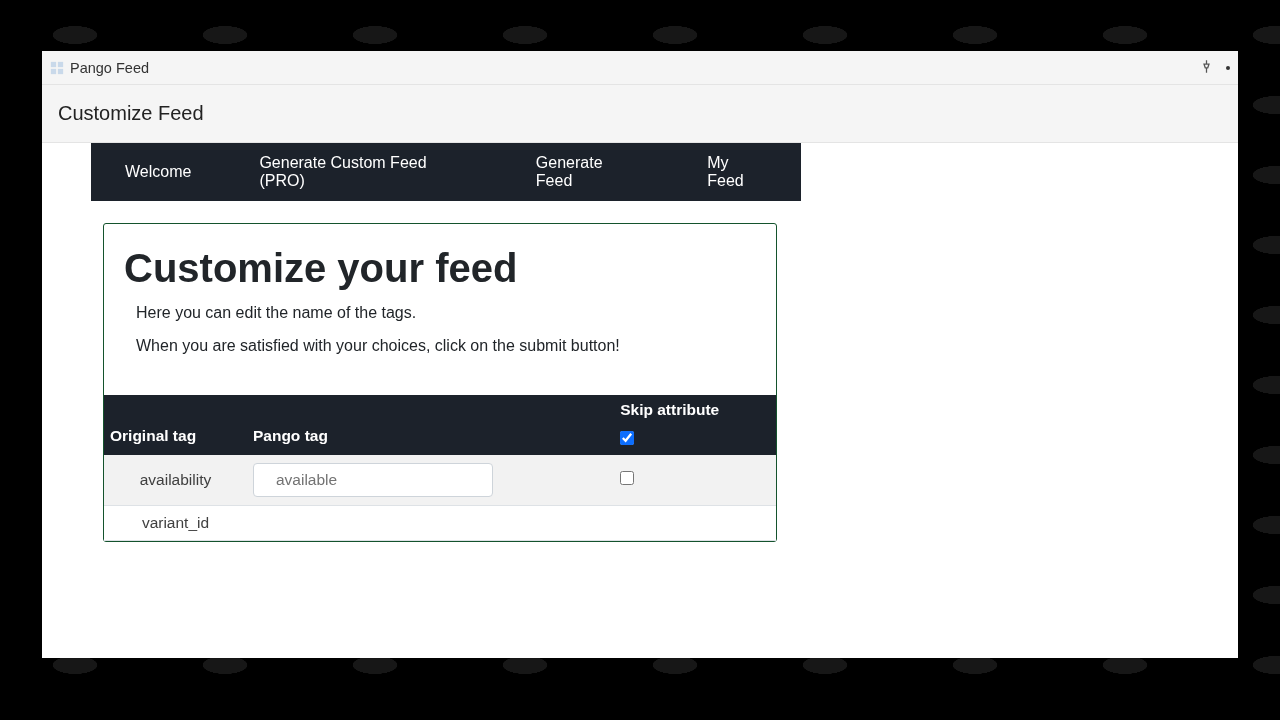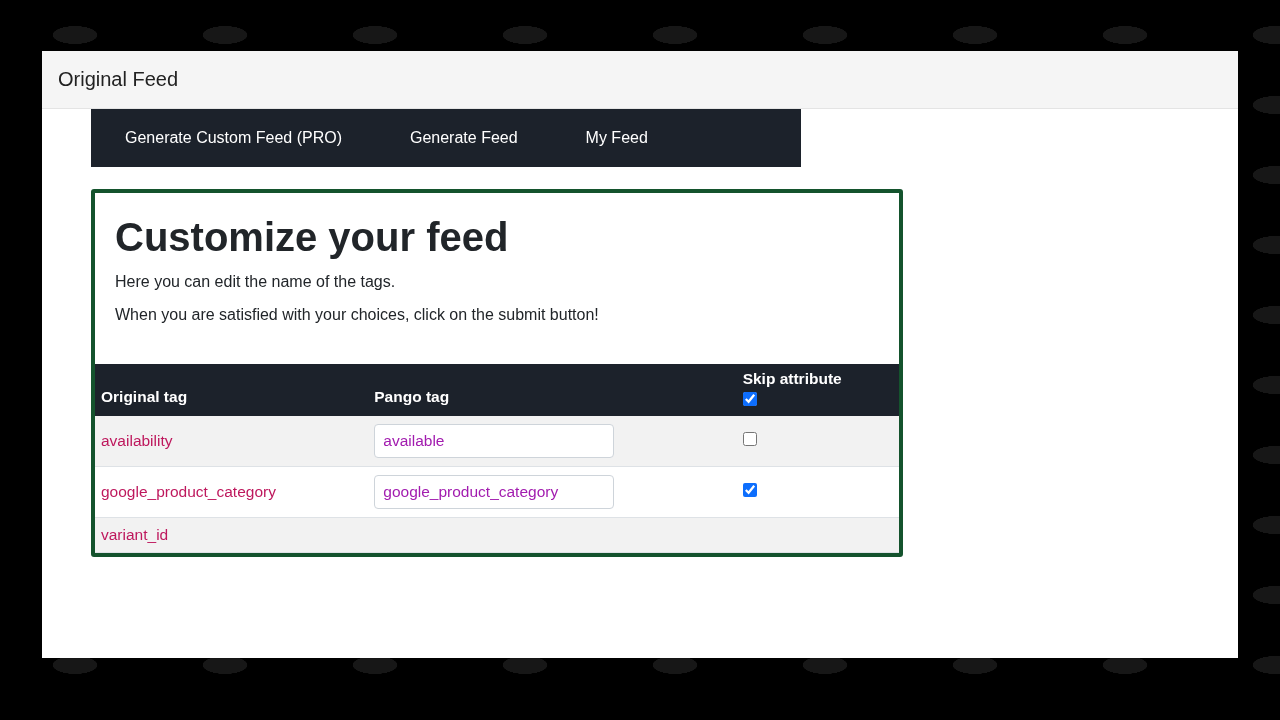--- a/index.html
+++ b/index.html
@@ -79,32 +79,32 @@
   color: #fff;
   text-decoration: none;
   font-size: 16px;
   display: flex; align-items: center; justify-content: center;
   padding: 0 34px;
   cursor: pointer;
 }
 
 .card {
   position: absolute;
-  left: 49px; top: 80px;
-  width: 812px;
-  border: 4px solid #14532d;
+  left: 61px; top: 80px;
+  width: 674px;
+  border: 1px solid #14532d;
   border-radius: 3px;
   background: #fff;
 }
 .card-body { padding: 22px 20px 28px 20px; }
 .card h1 {
   font-size: 40px; font-weight: 700; color: #212529; margin-bottom: 8px;
 }
 .card p {
-  font-size: 16px; color: #212529; line-height: 1.45; margin: 10px 0;
+  font-size: 16px; color: #212529; line-height: 1.45; margin: 10px 12px;
 }
 
 table {
   width: 100%;
   border-collapse: collapse;
   font-size: 15.5px;
 }
 thead th {
   background: #1c222b;
   color: #fff;
@@ -114,51 +114,71 @@
   vertical-align: bottom;
 }
 thead th:last-child { padding-top: 6px; }
 tbody td {
   padding: 8px 6px;
   border-bottom: 1px solid #dee2e6;
   vertical-align: middle;
 }
 tbody tr:nth-child(odd) td { background: #f2f2f2; }
 tbody tr:nth-child(even) td { background: #fff; }
-td.orig { color: #be185d; }
+td.orig { color: #404040; text-align: center; }
 input[type="text"] {
   width: 240px;
-  padding: 7px 8px;
+  padding: 7px 22px;
   font-size: 15.5px;
   border: 1px solid #ced4da;
   border-radius: 4px;
-  color: #a21caf;
+  color: #737373;
   background: #fff;
 }
 input[type="checkbox"] {
   width: 14px; height: 14px;
   accent-color: #0d6efd;
 }
-th .skip-stack { display: flex; flex-direction: column; gap: 4px; }
+th .skip-stack { display: flex; flex-direction: column; gap: 12px; }
 </style>
 </head>
 <body>
 
 <div class="frame-bg"></div>
 
 <div class="window">
 
+  <div class="titlebar">
+    <span class="app-icon">
+      <svg viewBox="0 0 16 16">
+          <rect x="1" y="1" width="6" height="6" fill="#7aa7d8"></rect>
+          <rect x="9" y="1" width="6" height="6" fill="#7aa7d8"></rect>
+          <rect x="1" y="9" width="6" height="6" fill="#7aa7d8"></rect>
+          <rect x="9" y="9" width="6" height="6" fill="#7aa7d8"></rect>
+        </svg>
+    </span>
+    <span>Pango Feed</span>
+    <div class="actions">
+      <span class="pin-icon">
+        <svg viewBox="0 0 24 24" fill="none" stroke="#555" stroke-width="2">
+            <path d="M12 2 L12 8 M8 8 L16 8 L14 14 L10 14 Z M12 14 L12 22"></path>
+          </svg>
+      </span>
+      <span class="dot"></span>
+    </div>
+  </div>
 
   <div class="subheader">
-    <span>Original Feed</span>
+    <span>Customize Feed</span>
   </div>
 
   <div class="content">
 
     <div class="nav">
+      <a>Welcome</a>
       <a>Generate Custom Feed (PRO)</a>
       <a>Generate Feed</a>
       <a>My Feed</a>
     </div>
 
     <div class="card">
       <div class="card-body">
         <h1>Customize your feed</h1>
         <p>Here you can edit the name of the tags.</p>
         <p>When you are satisfied with your choices, click on the submit button!</p>
@@ -177,25 +197,20 @@
             </th>
           </tr>
         </thead>
         <tbody id="rows">
             <tr>
               <td class="orig">availability</td>
               <td><input type="text" value="available" style=""></td>
               <td><input type="checkbox" style=""></td>
             </tr>
             <tr>
-              <td class="orig">google_product_category</td>
-              <td><input type="text" value="google_product_category" style=""></td>
-              <td><input type="checkbox" checked="" style=""></td>
-            </tr>
-            <tr>
               <td class="orig">variant_id</td>
               <td></td>
               <td></td>
             </tr>
           </tbody>
       </table>
     </div>
 
   </div>
 </div>

